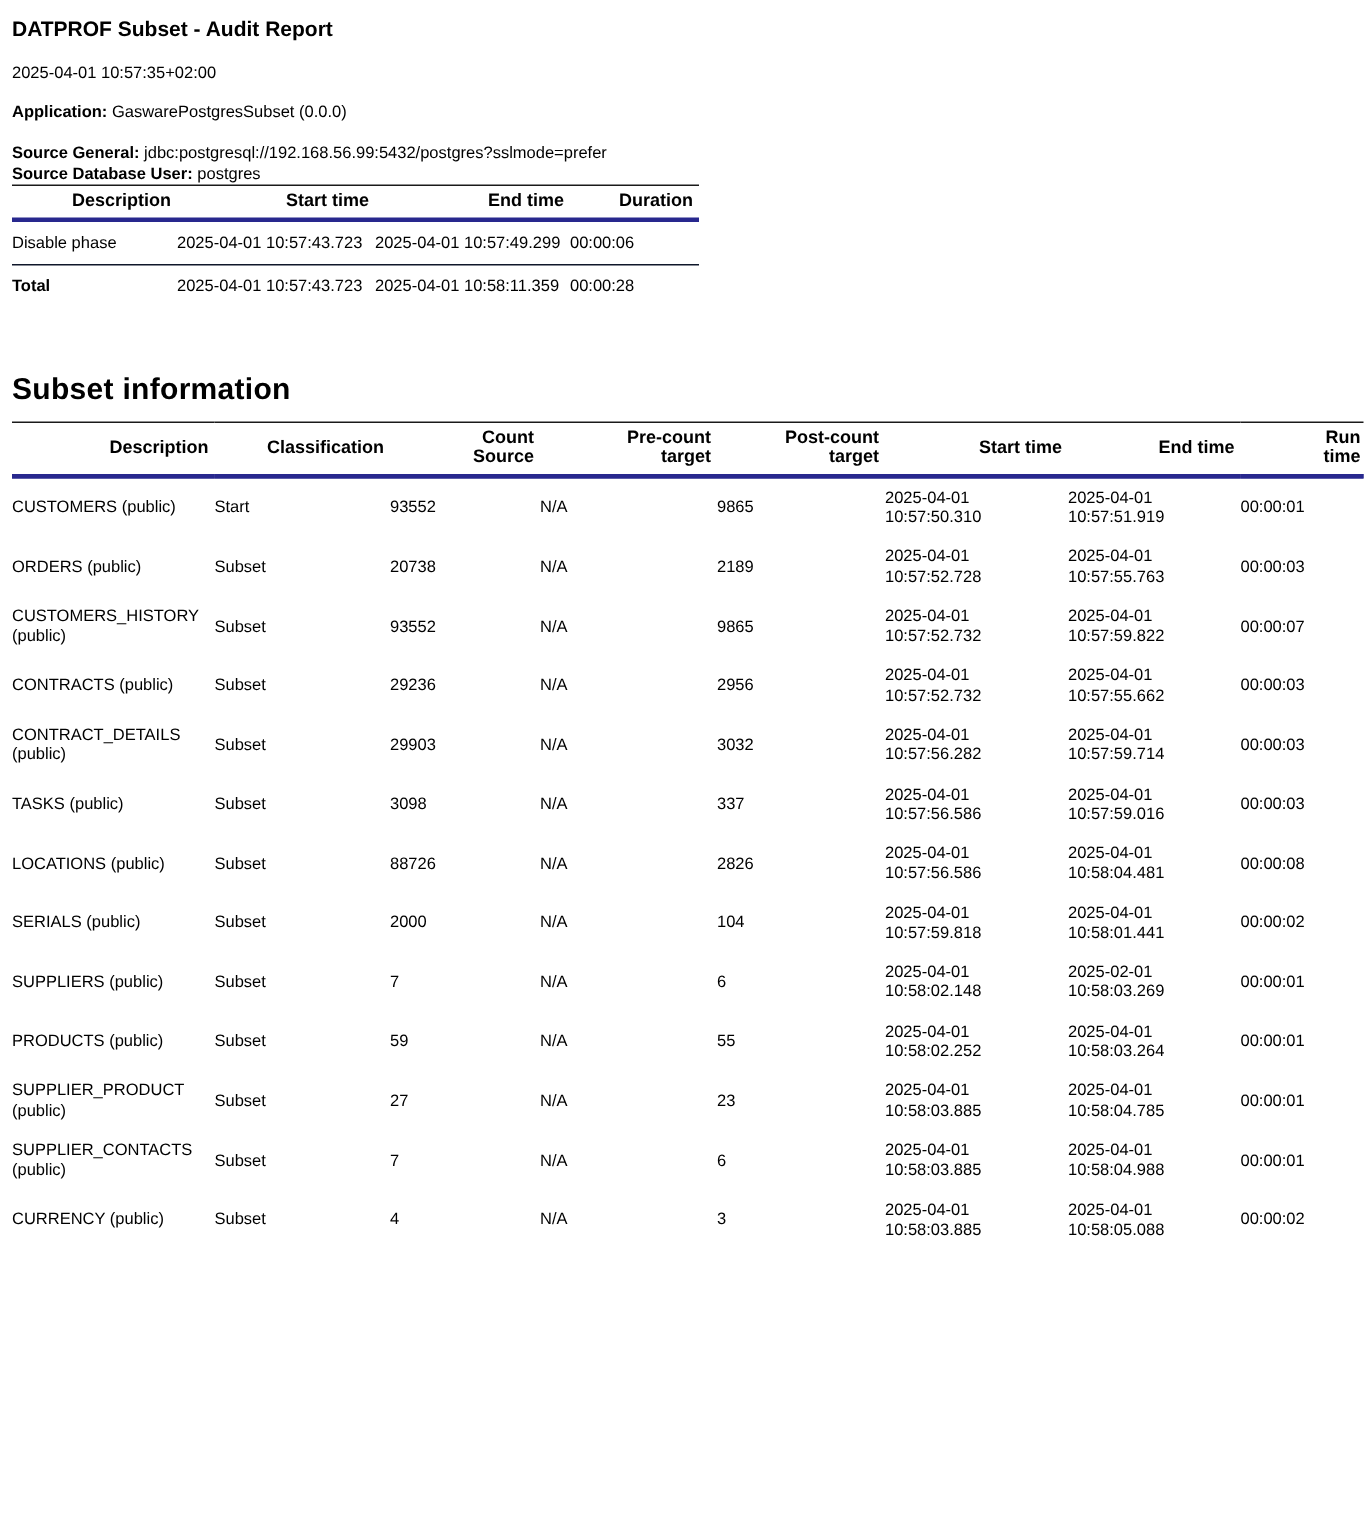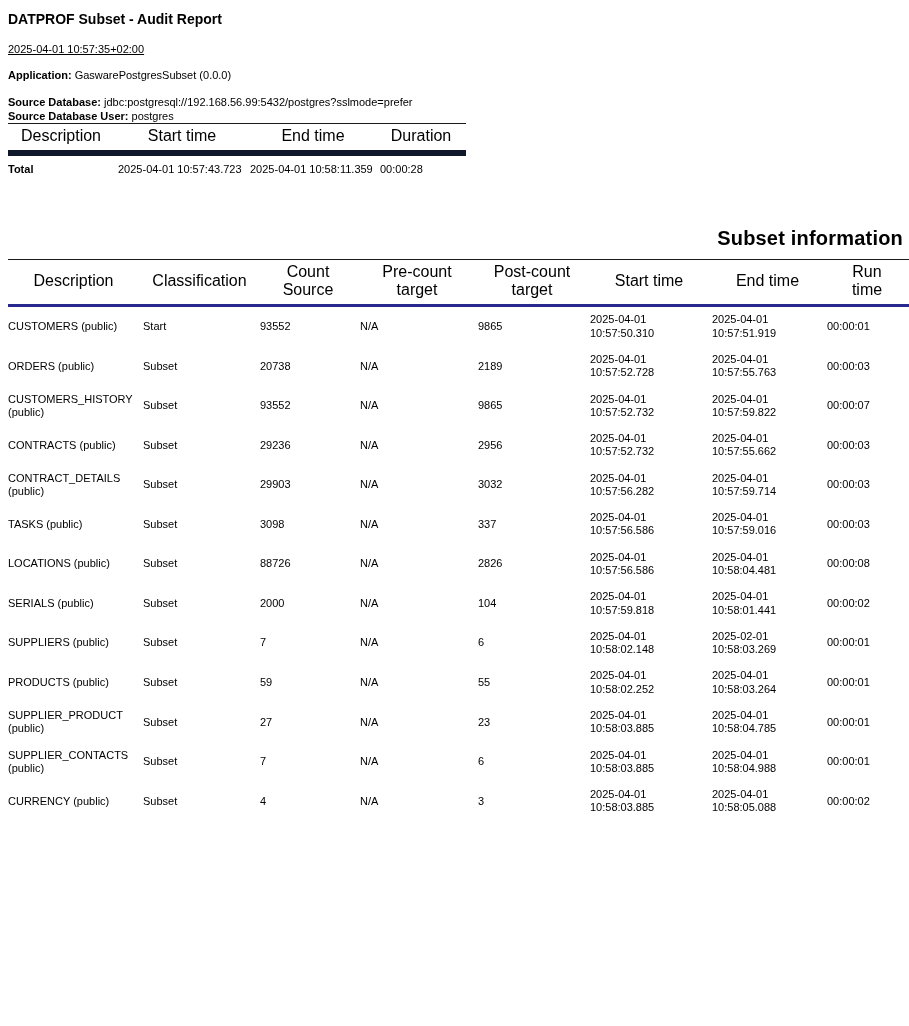--- a/index.html
+++ b/index.html
@@ -13,62 +13,62 @@
     color: #000000;
   }
   .page { padding: 9px 6px 20px 8px; }
 
   
   .report-title {
     font-size: 14px;
     font-weight: bold;
     margin: 2px 0 0 0;
   }
-  .meta-line { margin: 16px 0 0 0; line-height: 1.2; text-decoration: underline; }
+  .meta-line { margin: 16px 0 0 0; line-height: 1.2; }
   .meta-block { margin: 13px 0 0 0; line-height: 1.25; }
   .label { font-weight: bold; }
   .label::after { content: " "; }
 
   
   h2.section-heading {
     font-size: 20px;
     font-weight: bold;
     margin: 31px 0 9px 0;
     letter-spacing: 0.2px;
   }
-  h2.section-heading.subset { margin-top: 43px; text-align: right; }
+  h2.section-heading.subset { margin-top: 43px; }
 
   
   table {
     border-collapse: collapse;
     table-layout: fixed;
   }
   th {
-    text-align: center;
-    font-size: 16px;
-    font-weight: normal;
+    text-align: right;
+    font-size: 12px;
+    font-weight: bold;
     vertical-align: middle;
     white-space: pre-line;
     padding: 3px 4px 4px 0;
     border-top: 1px solid #1a1a1a;
     border-bottom: 3px solid #28288e;
     line-height: 1.15;
   }
   td {
     vertical-align: middle;
     padding: 7px 4px 7px 0;
     line-height: 1.2;
     overflow: visible;
   }
 
   
   #general-table { width: 458px; }
   #general-table td { white-space: nowrap; padding: 7.5px 4px; padding-left: 0; }
   #general-table tr.total-row td {
-    border-top: 6px solid #0f172a;
+    border-top: 1px solid #0f172a;
   }
   #general-table tr.total-row td:first-child { font-weight: bold; }
 
   
   #subset-table { width: 903px; margin-top: 2px; }
   #subset-table td { padding: 6.6px 4px 6.6px 0; }
   #subset-table td { word-wrap: break-word; }
 </style>
 </head>
 <body>
@@ -78,21 +78,21 @@
   <div>
     <p class="report-title">DATPROF Subset - Audit Report</p>
 
     <p class="meta-line">2025-04-01 10:57:35+02:00</p>
 
     <p class="meta-block">
       <span class="label">Application:</span><span>GaswarePostgresSubset (0.0.0)</span>
     </p>
 
     <p class="meta-block">
-      <span class="label">Source Database:</span><span>jdbc:postgresql://192.168.56.99:5432/postgres?sslmode=prefer</span><br>
+      <span class="label">Source General:</span><span>jdbc:postgresql://192.168.56.99:5432/postgres?sslmode=prefer</span><br>
       <span class="label">Source Database User:</span><span>postgres</span>
     </p>
 
   </div>
 
 
   <table id="general-table">
     <colgroup>
       <col style="width:110px">
         <col style="width:132px">
@@ -101,20 +101,26 @@
     </colgroup>
   <thead>
         <tr>
           <th>Description</th>
           <th>Start time</th>
           <th>End time</th>
           <th>Duration</th>
         </tr>
       </thead>
       <tbody>
+        <tr>
+          <td>Disable phase</td>
+          <td>2025-04-01 10:57:43.723</td>
+          <td>2025-04-01 10:57:49.299</td>
+          <td>00:00:06</td>
+        </tr>
         <tr class="total-row">
           <td>Total</td>
           <td>2025-04-01 10:57:43.723</td>
           <td>2025-04-01 10:58:11.359</td>
           <td>00:00:28</td>
         </tr>
       </tbody>
     </table>
 
   <h2 class="section-heading subset">Subset information</h2>

